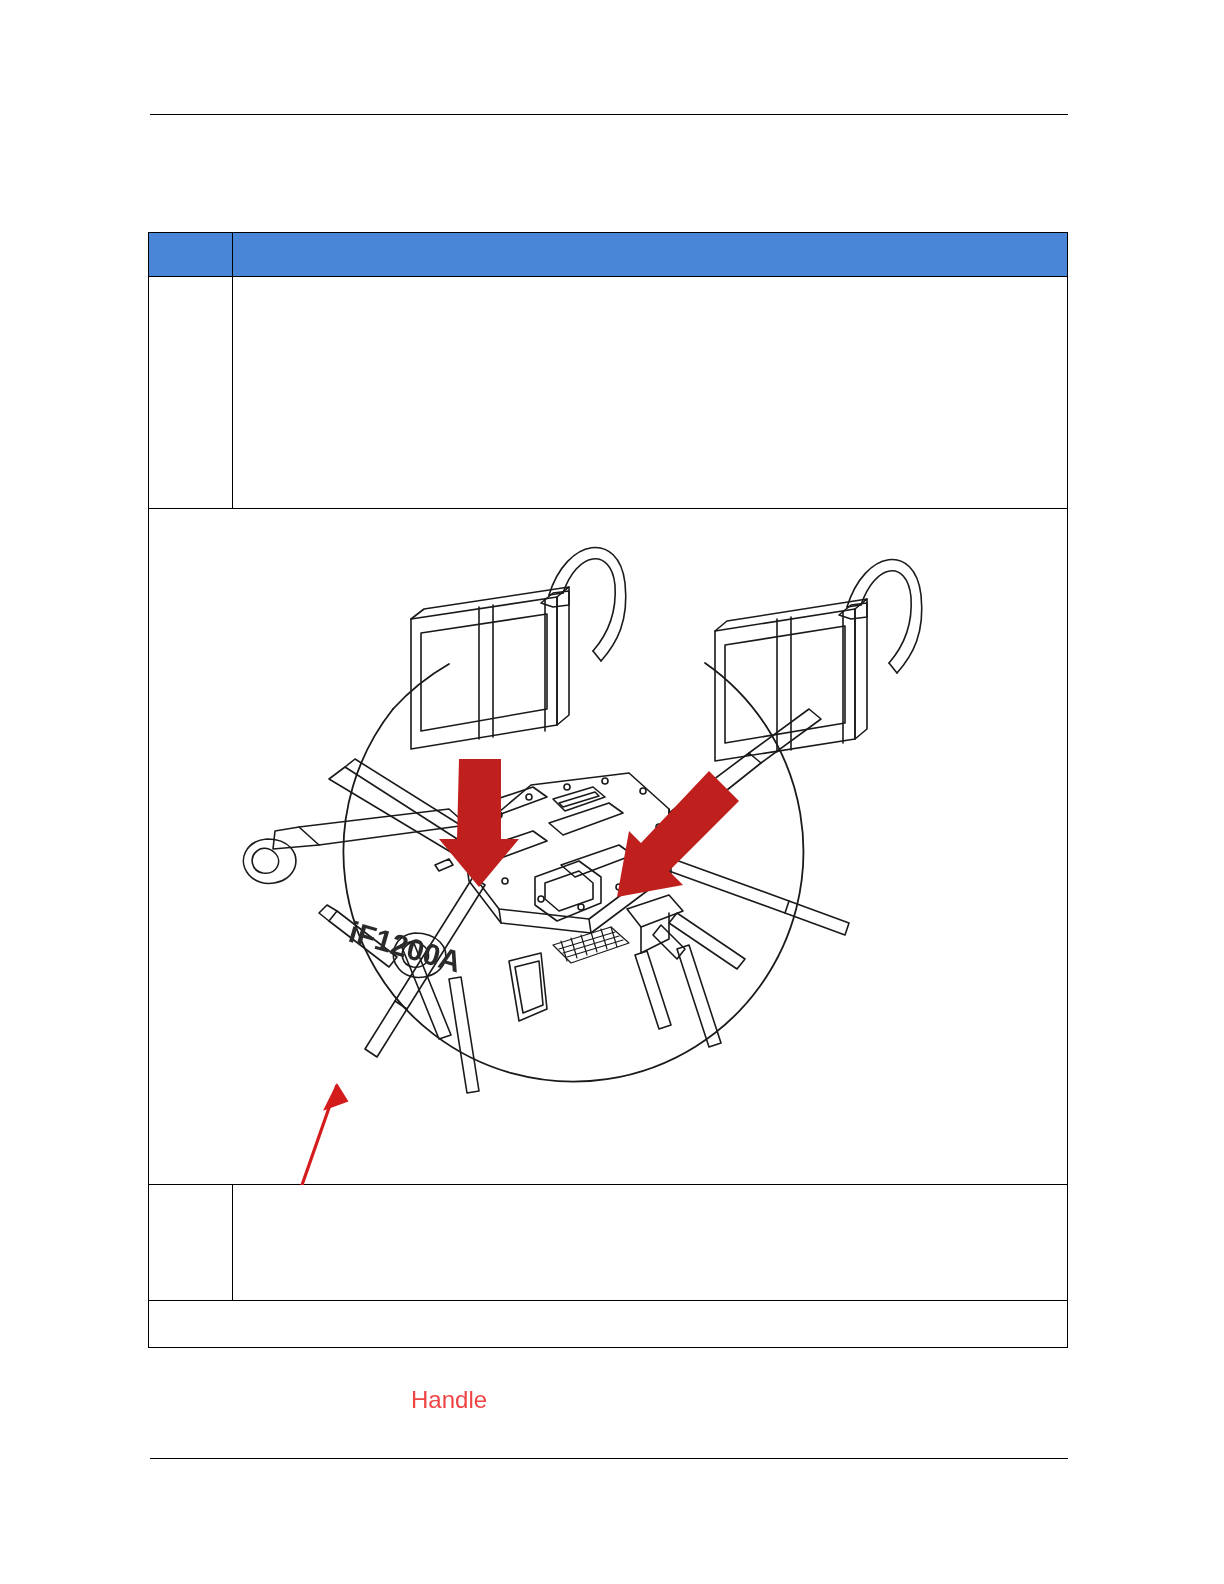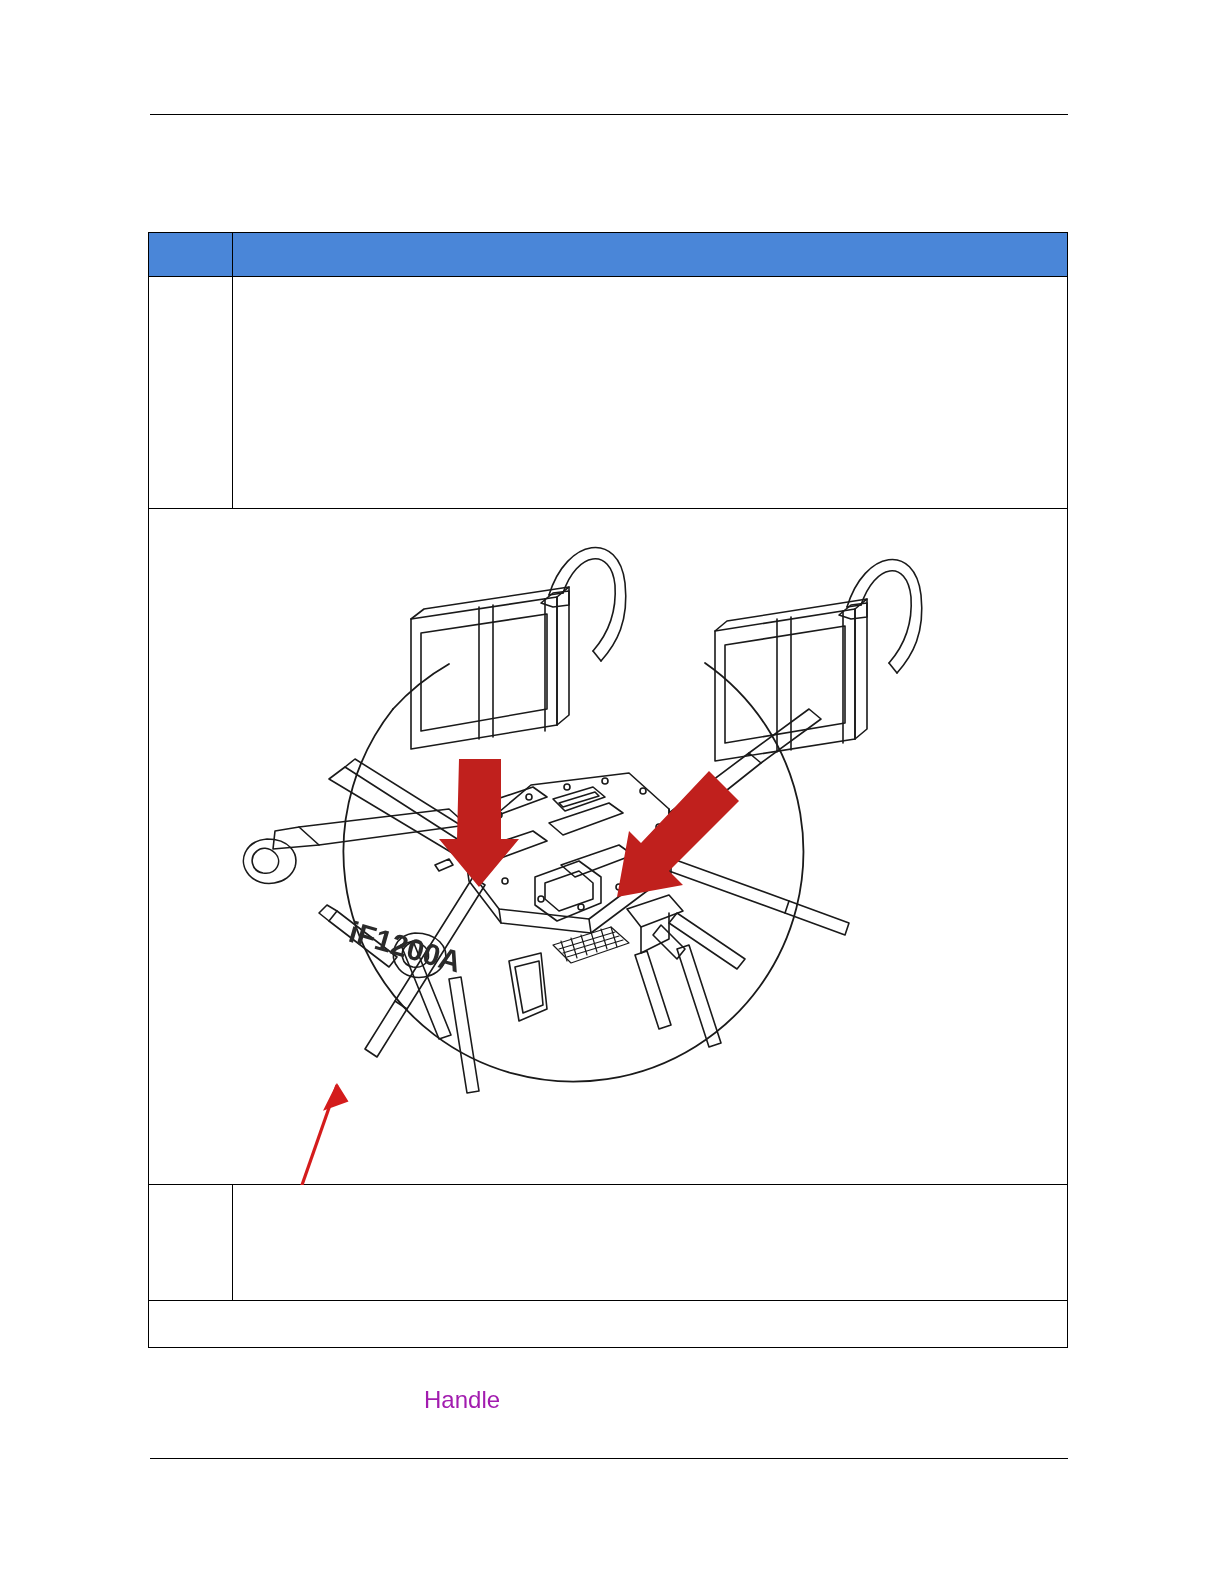--- a/index.html
+++ b/index.html
@@ -106,24 +106,24 @@
     top: 0;
     width: 920px;
     height: 676px;
     pointer-events: none;
   }
   .figure-svg {
     display: block;
   }
   .handle-label {
     position: absolute;
-    left: 275px;
+    left: 262px;
     top: 877px;
     font-size: 24px;
-    color: #a21caf;
+    color: #ef4444;
     font-family: "Liberation Sans", sans-serif;
   }
 </style>
 </head>
 <body>
 
 <div class="page">
 
   <div class="header-rule"></div>
 

